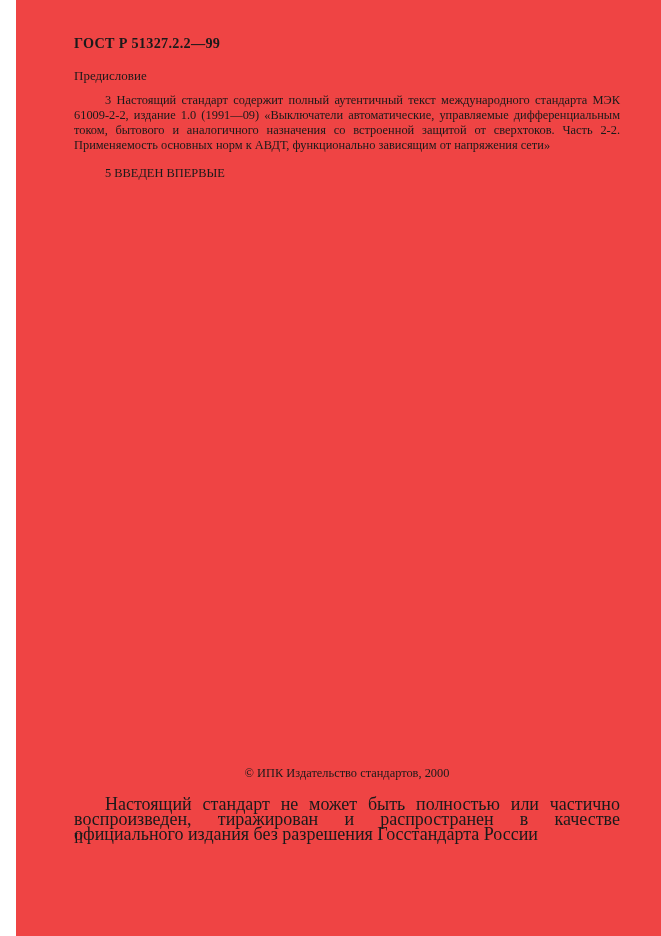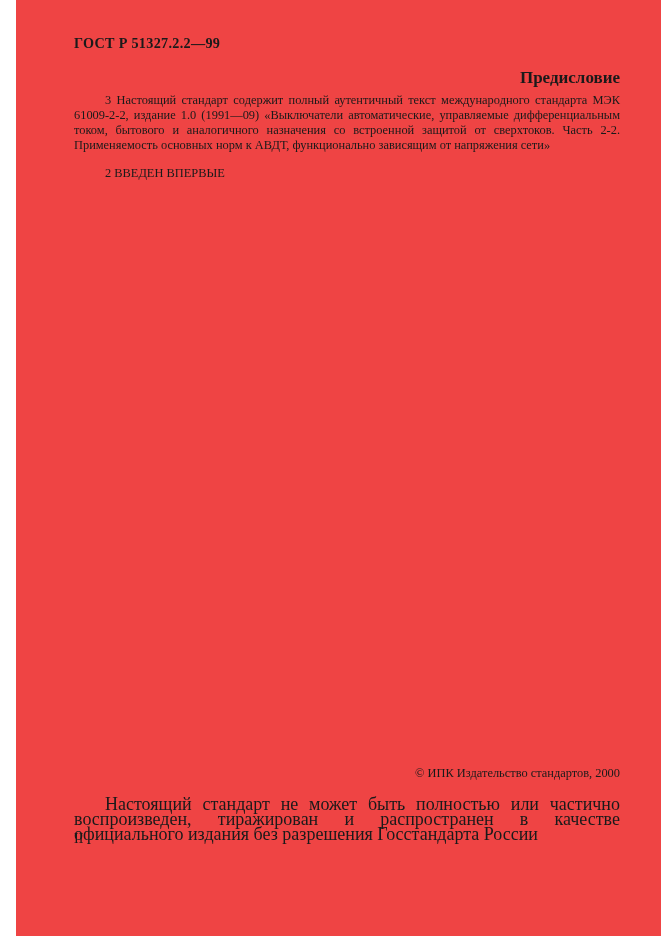--- a/index.html
+++ b/index.html
@@ -31,23 +31,23 @@
     letter-spacing: 0.3px;
     white-space: nowrap;
   }
 
   
   .section-title {
     position: absolute;
     left: 58px;
     top: 68px;
     width: 546px;
-    text-align: right;
-    font-size: 17px;
-    font-weight: bold;
+    text-align: left;
+    font-size: 13px;
+    font-weight: normal;
   }
 
   
   .body-block {
     position: absolute;
     left: 58px;
     top: 93px;
     width: 546px;
   }
   .para {
@@ -62,21 +62,21 @@
   .para-last {
     margin-bottom: 0;
   }
 
   
   .copyright {
     position: absolute;
     left: 58px;
     top: 766px;
     width: 546px;
-    text-align: right;
+    text-align: center;
     font-size: 12.4px;
   }
 
   
   .notice {
     position: absolute;
     left: 58px;
     top: 797px;
     width: 546px;
     font-size: 18px;
@@ -98,21 +98,21 @@
 <body>
 
 <div class="page">
 
   <div class="doc-header">ГОСТ Р 51327.2.2—99</div>
 
   <div class="section-title">Предисловие</div>
 
   <div class="body-block">
     <p class="para">3 Настоящий стандарт содержит полный аутентичный текст международного стандарта МЭК 61009-2-2, издание 1.0 (1991—09) «Выключатели автоматические, управляемые дифференциальным током, бытового и аналогичного назначения со встроенной защитой от сверхтоков. Часть 2-2. Применяемость основных норм к АВДТ, функционально зависящим от напряжения сети»</p>
-    <p class="para para-last">2  ВВЕДЕН ВПЕРВЫЕ</p>
+    <p class="para para-last">5  ВВЕДЕН ВПЕРВЫЕ</p>
   </div>
 
   <div class="copyright">© ИПК Издательство стандартов, 2000</div>
 
   <p class="notice">Настоящий стандарт не может быть полностью или частично воспроизведен, тиражирован и распространен в качестве официального издания без разрешения Госстандарта России</p>
 
   <div class="folio">II</div>
 
 </div>
 

